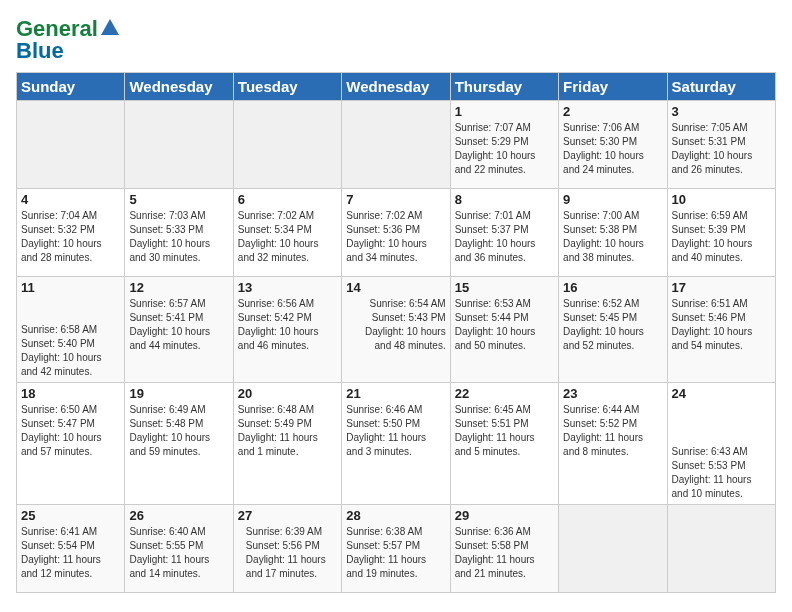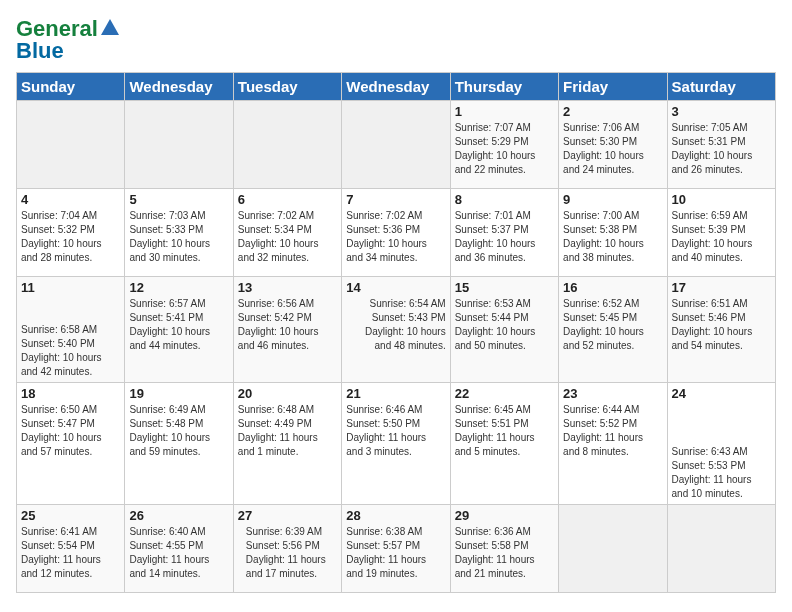--- a/index.html
+++ b/index.html
@@ -248,21 +248,21 @@
         <td>
           <span class="day-number">19</span>
           <div class="day-info" style="white-space: pre-line;">Sunrise: 6:49 AM
 Sunset: 5:48 PM
 Daylight: 10 hours
 and 59 minutes.</div>
         </td>
         <td>
           <span class="day-number">20</span>
           <div class="day-info" style="white-space: pre-line;">Sunrise: 6:48 AM
-Sunset: 4:49 PM
+Sunset: 5:49 PM
 Daylight: 11 hours
 and 1 minute.</div>
         </td>
         <td>
           <span class="day-number">21</span>
           <div class="day-info" style="white-space: pre-line;">Sunrise: 6:46 AM
 Sunset: 5:50 PM
 Daylight: 11 hours
 and 3 minutes.</div>
         </td>
@@ -292,21 +292,21 @@
         <td>
           <span class="day-number">25</span>
           <div class="day-info" style="white-space: pre-line;">Sunrise: 6:41 AM
 Sunset: 5:54 PM
 Daylight: 11 hours
 and 12 minutes.</div>
         </td>
         <td>
           <span class="day-number">26</span>
           <div class="day-info" style="white-space: pre-line;">Sunrise: 6:40 AM
-Sunset: 4:55 PM
+Sunset: 5:55 PM
 Daylight: 11 hours
 and 14 minutes.</div>
         </td>
         <td>
           <span class="day-number">27</span>
           <div class="day-info" style="white-space: pre-line; margin-left: 8px;">Sunrise: 6:39 AM
 Sunset: 5:56 PM
 Daylight: 11 hours
 and 17 minutes.</div>
         </td>

